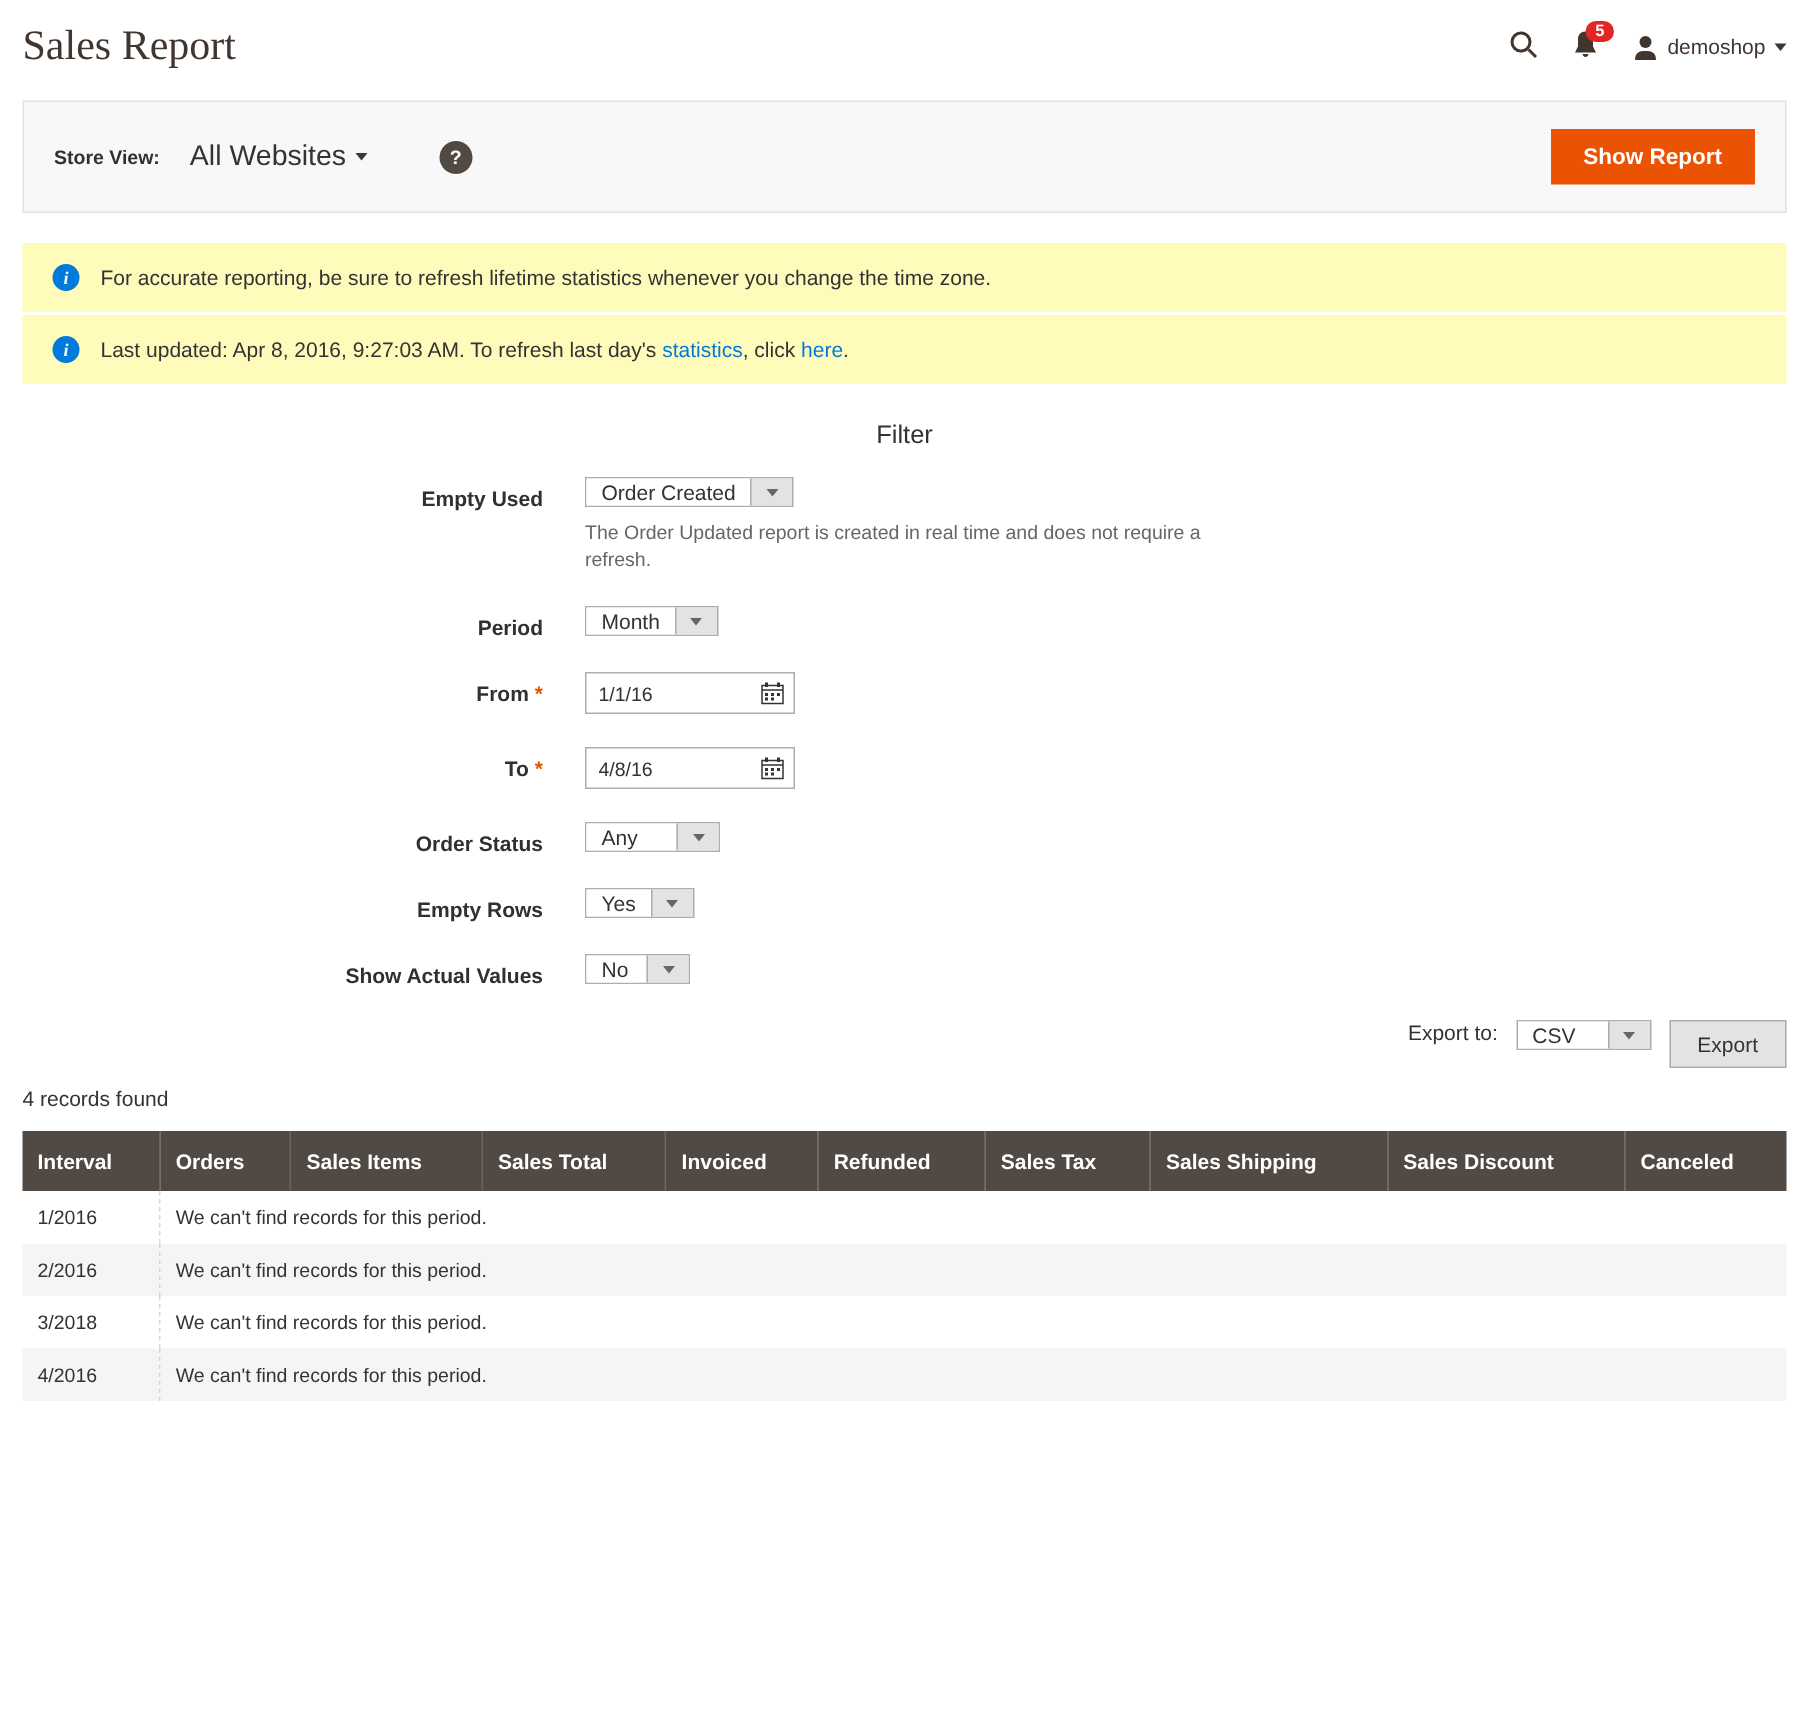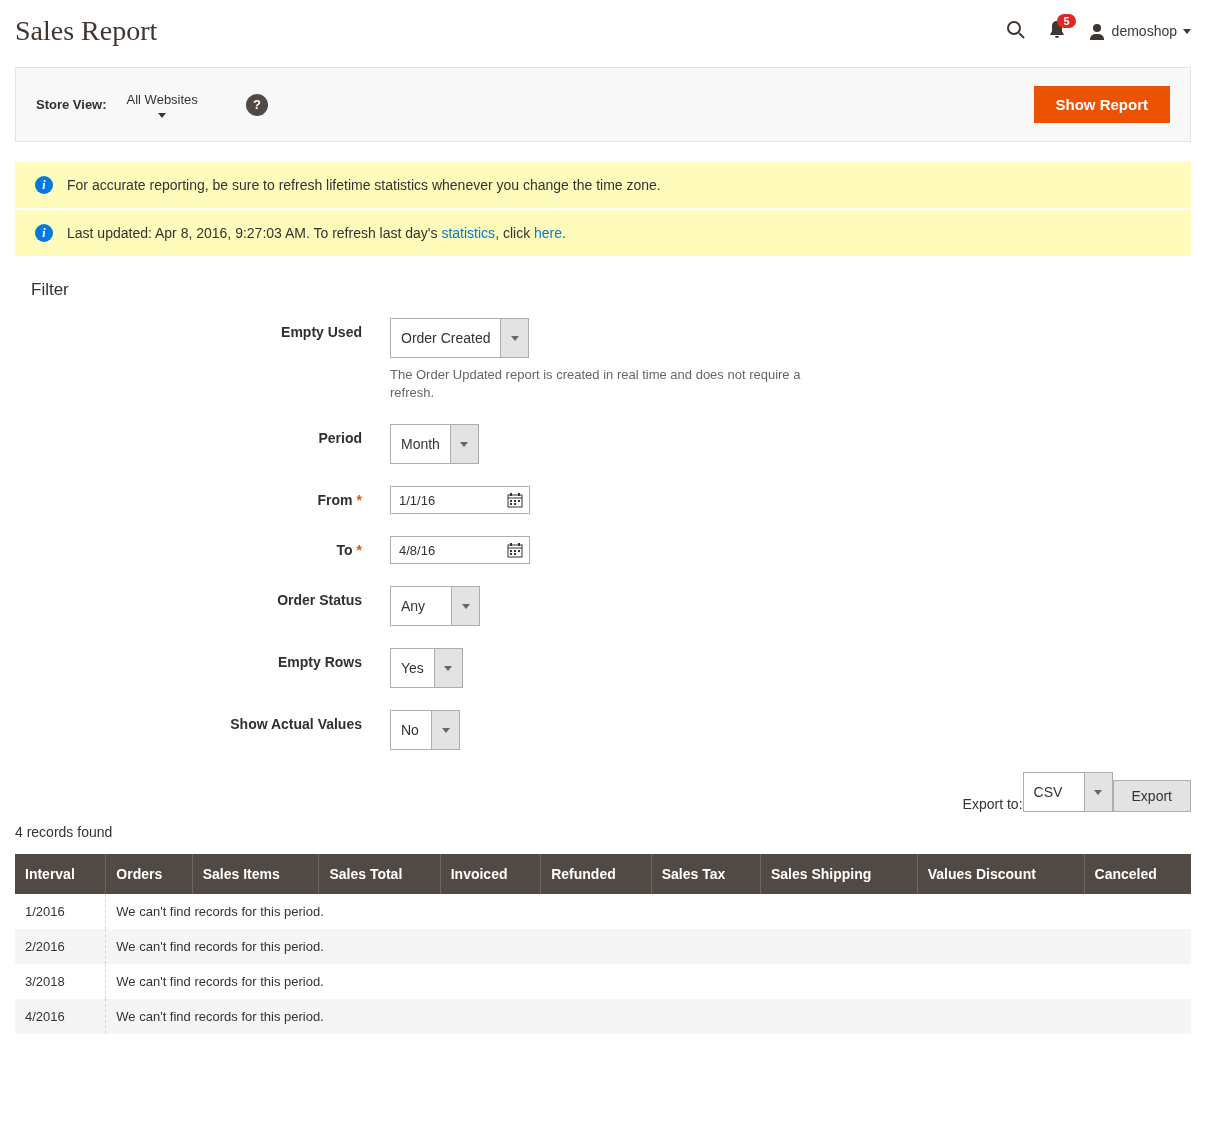--- a/index.html
+++ b/index.html
@@ -6,39 +6,39 @@
 body { font-family: 'Helvetica Neue', Arial, sans-serif; font-size: 14px; color: #333; background: #fff; padding: 15px; }
 .header { display: flex; justify-content: space-between; align-items: center; margin-bottom: 20px; }
 .page-title { font-size: 28px; font-weight: 400; color: #41362f; font-family: Liberation Serif, serif; }
 .header-actions { display: flex; align-items: center; gap: 22px; }
 .icon-btn { cursor: pointer; position: relative; }
 .badge { position: absolute; top: -6px; right: -10px; background: #e22626; color: #fff; border-radius: 9px; font-size: 11px; padding: 1px 6px; font-weight: 600; }
 .user-menu { display: flex; align-items: center; gap: 6px; cursor: pointer; color: #41362f; font-size: 14px; }
 .toolbar { background: #f8f8f8; border: 1px solid #e3e3e3; padding: 18px 20px; display: flex; justify-content: space-between; align-items: center; margin-bottom: 20px; }
 .store-view { display: flex; align-items: center; gap: 20px; }
 .store-view-label { font-weight: 600; font-size: 13px; color: #303030; }
-.store-view-select { display: flex; align-items: center; gap: 6px; cursor: pointer; color: #333; font-size: 13px; flex-direction: column; }
+.store-view-select { display: flex; align-items: center; gap: 6px; cursor: pointer; color: #333; font-size: 19px; }
 .help-icon { width: 22px; height: 22px; background: #514943; border-radius: 50%; color: #fff; display: flex; align-items: center; justify-content: center; font-size: 13px; font-weight: 700; cursor: pointer; margin-left: 28px; }
 .btn-primary { background: #eb5202; color: #fff; border: none; padding: 10px 22px; font-size: 15px; font-weight: 600; cursor: pointer; }
 .notice { background: #fffbbb; padding: 14px 20px; display: flex; align-items: center; gap: 14px; font-size: 14px; color: #333; margin-bottom: 2px; }
 .info-icon { width: 18px; height: 18px; background: #007bdb; border-radius: 50%; color: #fff; display: flex; align-items: center; justify-content: center; font-size: 12px; font-weight: 700; font-style: italic; font-family: Georgia, serif; flex-shrink: 0; }
 .notice a { color: #007bdb; text-decoration: none; }
-.section-title { font-size: 17px; color: #333; margin: 24px 16px 18px; font-weight: 400; }
+.section-title { font-size: 17px; color: #333; margin: 24px 16px 18px; font-weight: 400; text-align: center; }
 .form-row { display: flex; align-items: flex-start; margin-bottom: 22px; }
 .form-label { width: 375px; text-align: right; padding-right: 28px; font-weight: 600; font-size: 14px; color: #303030; padding-top: 6px; }
 .required { color: #eb5202; margin-left: 4px; }
 .form-control { flex: 1; }
-.select-wrap { display: inline-flex; border: 1px solid #adadad; height: 40px; }
+.select-wrap { display: inline-flex; border: 1px solid #adadad; height: 20px; }
 .select-text { padding: 6px 10px; background: #fff; display: flex; align-items: center; font-size: 14px; min-width: 40px; }
 .select-arrow { width: 28px; background: #e3e3e3; display: flex; align-items: center; justify-content: center; border-left: 1px solid #adadad; cursor: pointer; }
 .hint { color: #666; font-size: 13px; margin-top: 8px; max-width: 440px; line-height: 1.4; }
 .date-input { display: inline-flex; align-items: center; border: 1px solid #adadad; height: 28px; width: 140px; }
 .date-text { flex: 1; padding: 4px 8px; font-size: 13px; }
 .date-icon { width: 28px; display: flex; align-items: center; justify-content: center; cursor: pointer; }
-.export-row { display: flex; justify-content: flex-end; align-items: flex-end; margin: 14px 0 12px; }
+.export-row { display: flex; justify-content: flex-end; align-items: flex-start; gap: 12px; margin: 14px 0 12px; }
 .export-label { font-size: 14px; color: #333; }
 .btn-secondary { background: #e3e3e3; border: 1px solid #adadad; padding: 7px 18px; font-size: 14px; cursor: pointer; color: #333; }
 .records-found { font-size: 14px; color: #333; margin-bottom: 14px; }
 table { width: 100%; border-collapse: collapse; }
 thead th { background: #514943; color: #fff; text-align: left; padding: 12px 10px; font-weight: 600; font-size: 14px; border-right: 1px solid #666; }
 thead th:last-child { border-right: none; }
 tbody td { padding: 10px; font-size: 13px; color: #333; border-right: 1px dashed #d6d6d6; }
 tbody td:last-child { border-right: none; }
 tbody tr:nth-child(even) { background: #f5f5f5; }
 .caret-down { display: inline-block; width: 0; height: 0; border-left: 4px solid transparent; border-right: 4px solid transparent; border-top: 5px solid #41362f; }
@@ -221,21 +221,21 @@
   <thead>
     <tr id="table-header-row">
         <th>Interval</th>
         <th>Orders</th>
         <th>Sales Items</th>
         <th>Sales Total</th>
         <th>Invoiced</th>
         <th>Refunded</th>
         <th>Sales Tax</th>
         <th>Sales Shipping</th>
-        <th>Values Discount</th>
+        <th>Sales Discount</th>
         <th>Canceled</th>
       </tr>
   </thead>
   <tbody id="table-body">
       <tr>
         <td>1/2016</td>
         <td colspan="9">We can't find records for this period.</td>
       </tr>
       <tr>
         <td>2/2016</td>

